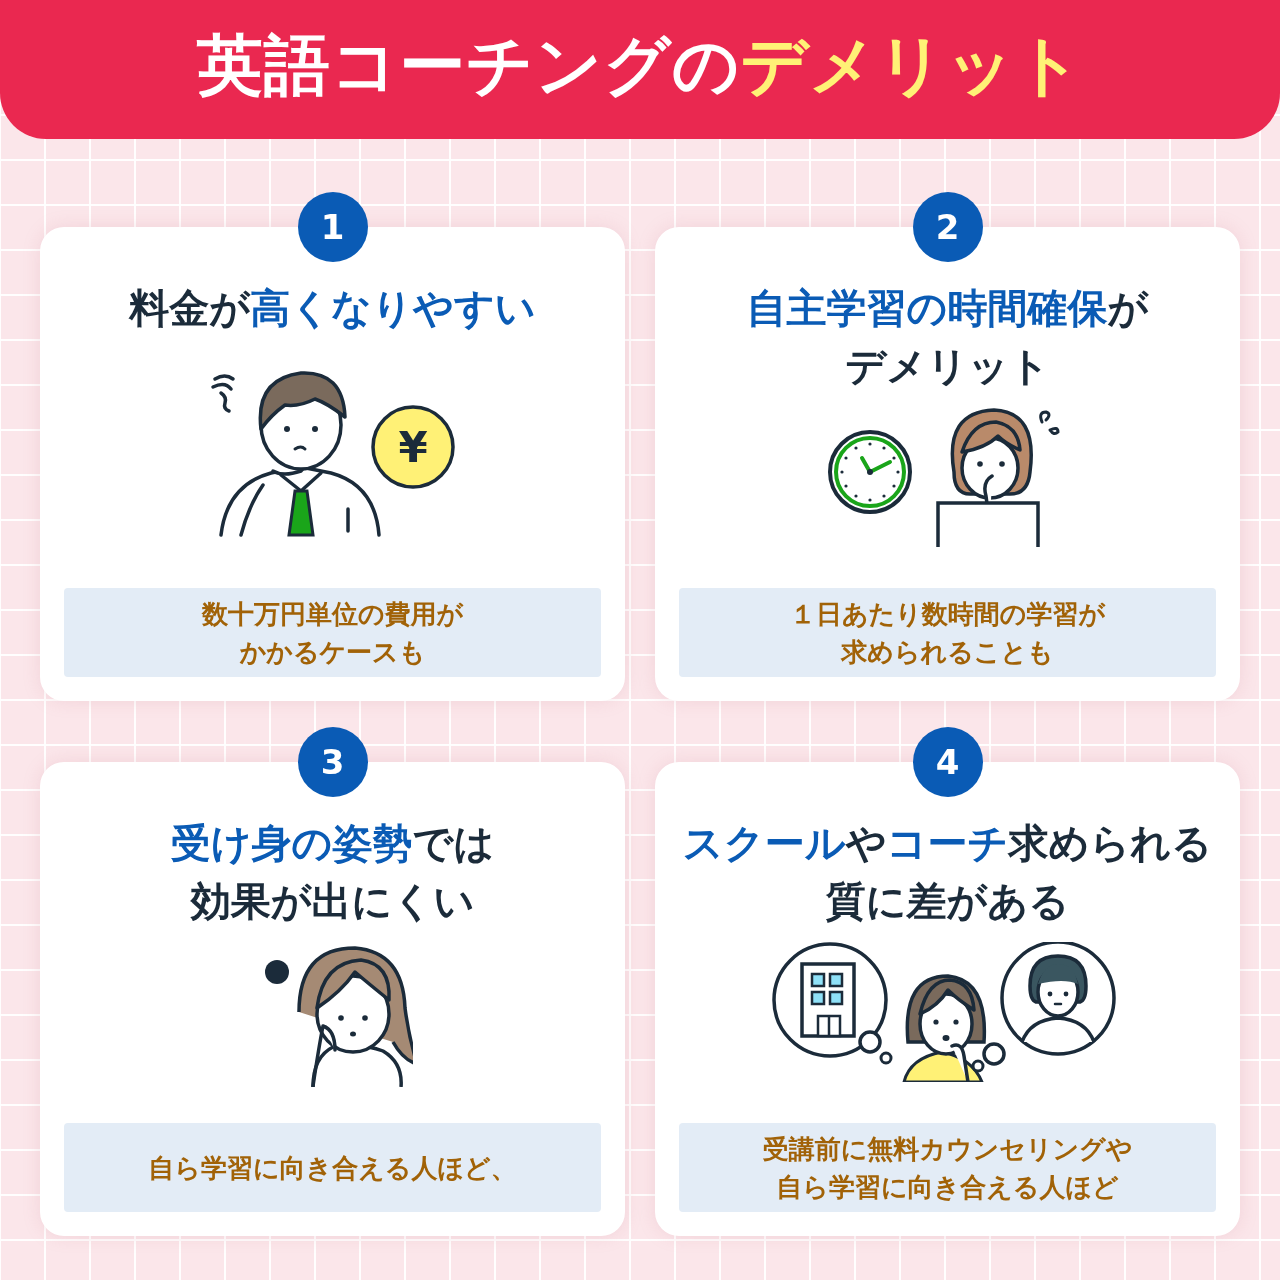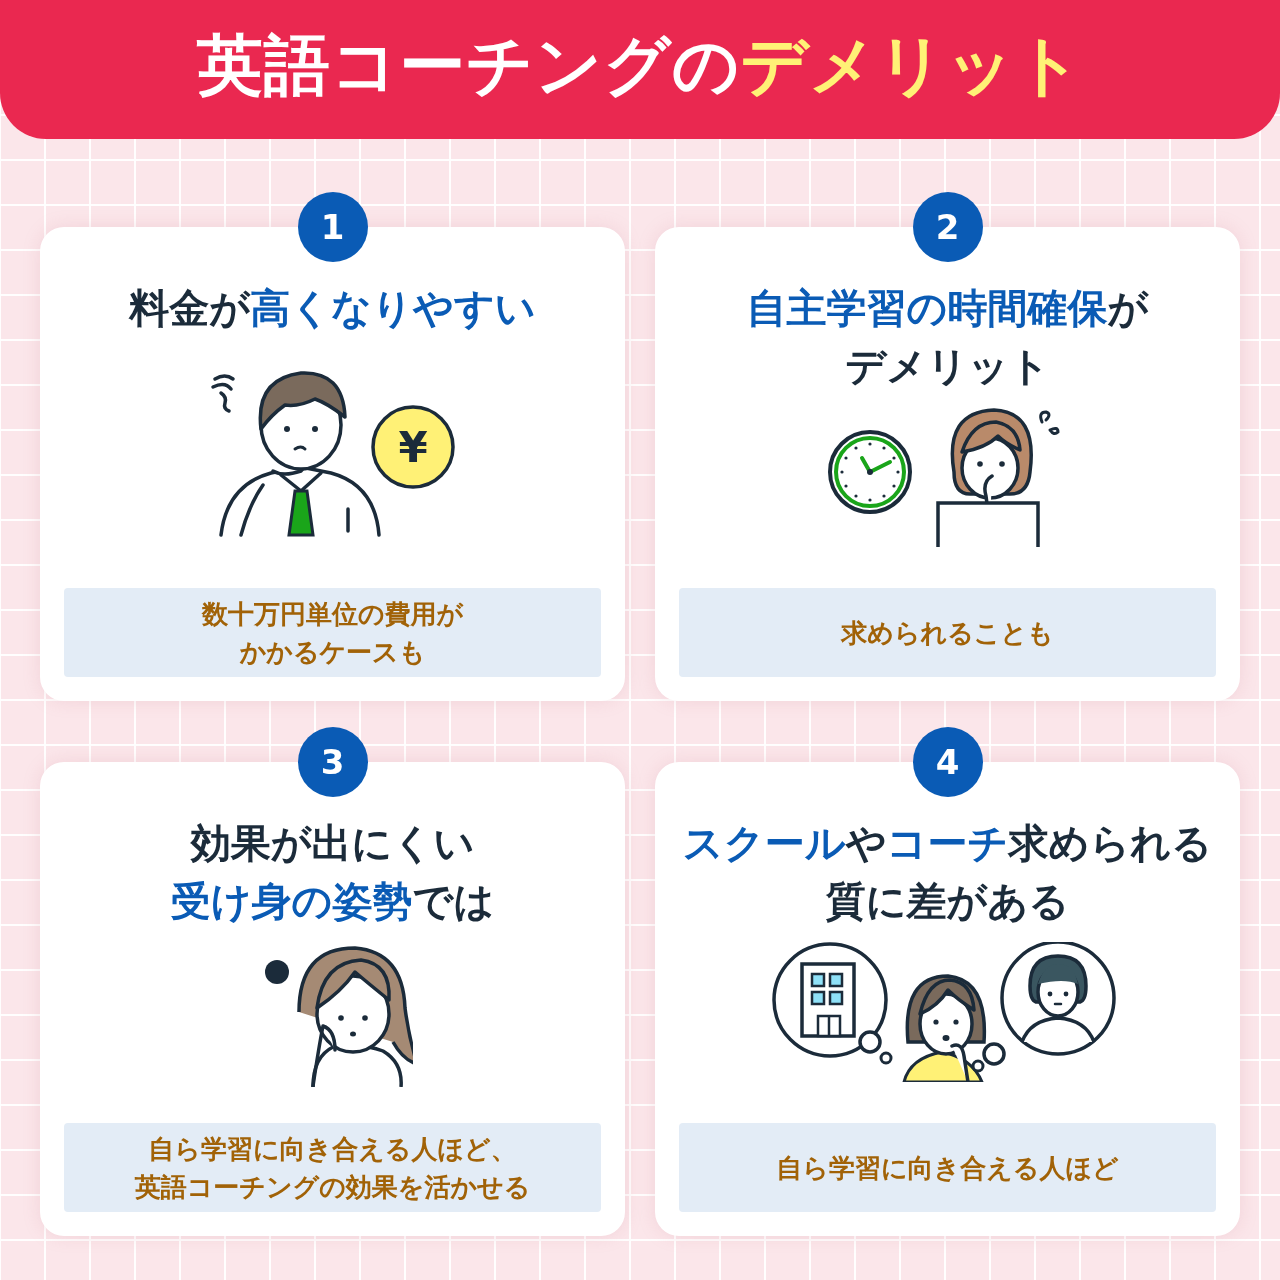--- a/index.html
+++ b/index.html
@@ -140,46 +140,46 @@
       <path d="M134 50 q10 -30 34 -30 q22 4 24 28 q-14 -6 -22 -14 q-12 12 -36 16 z" fill="#b98a6a" stroke="#1b2b3a" stroke-width="3.5" stroke-linejoin="round"></path>
       <circle cx="152" cy="62" r="2.8" fill="#1b2b3a"></circle>
         <circle cx="174" cy="62" r="2.8" fill="#1b2b3a"></circle>
       <path d="M164 74 q-10 6 -6 20 l4 30" fill="#fff" stroke="#1b2b3a" stroke-width="3.5" stroke-linecap="round"></path>
       <path d="M214 20 q-4 -10 4 -10 q6 2 0 8 M222 28 q8 -4 8 2 q-4 4 -8 -2" fill="none" stroke="#1b2b3a" stroke-width="3" stroke-linecap="round"></path>
 
       <path d="M110 145 v-44 h100 v44" fill="#fff" stroke="#1b2b3a" stroke-width="3.5"></path>
     </svg>
   </div>
   <div class="note">
+    <div>１日あたり数時間の学習が</div>
     <div>求められることも</div>
   </div>
 </div>
 
 <div class="card c3">
   <div class="badge">3</div>
   <div class="card-title">
+    <div><span class="blue">受け身の姿勢</span><span>では</span></div>
     <div><span>効果が出にくい</span></div>
-    <div><span class="blue">受け身の姿勢</span><span>では</span></div>
   </div>
   <div class="illus" style="top:180px;">
     <svg width="160" height="145" viewBox="0 0 160 145">
       <circle cx="24" cy="30" r="12" fill="#1b2b3a"></circle>
       <path d="M60 145 q0 -30 20 -40 q30 -4 50 4 q20 12 18 36" fill="#fff" stroke="#1b2b3a" stroke-width="3.5"></path>
       <path d="M46 70 q0 -64 56 -64 q48 4 50 60 q4 30 12 56 q-14 -4 -24 -22" fill="#a58a74" stroke="#1b2b3a" stroke-width="3.5" stroke-linejoin="round"></path>
       <ellipse cx="100" cy="72" rx="36" ry="38" fill="#fff" stroke="#1b2b3a" stroke-width="3.5"></ellipse>
       <path d="M64 66 q6 -46 44 -48 q30 4 28 40 q-20 -16 -34 -28 q-14 20 -38 36 z" fill="#a58a74" stroke="#1b2b3a" stroke-width="3.5" stroke-linejoin="round"></path>
       <circle cx="88" cy="76" r="2.8" fill="#1b2b3a"></circle>
         <circle cx="112" cy="76" r="2.8" fill="#1b2b3a"></circle>
       <ellipse cx="100" cy="92" rx="3" ry="2.5" fill="#1b2b3a"></ellipse>
       <path d="M70 84 q-4 20 -10 60 M70 84 q12 4 12 24" fill="#fff" stroke="#1b2b3a" stroke-width="3.5" stroke-linecap="round"></path>
     </svg>
   </div>
   <div class="note">
     <div>自ら学習に向き合える人ほど、</div>
-    <div>英語コーチングの効果を活かせる</div>
   </div>
 </div>
 
 <div class="card c4">
   <div class="badge">4</div>
   <div class="card-title">
     <div><span class="blue">スクール</span><span>や</span><span class="blue">コーチ</span><span>求められる</span></div>
     <div><span>質に差がある</span></div>
   </div>
   <div class="illus" style="top:180px;">
@@ -211,15 +211,16 @@
       <path d="M254 100 q8 -22 36 -24 q28 2 36 24" fill="#fff" stroke="#1b2b3a" stroke-width="3.5"></path>
       <path d="M262 44 q0 -30 28 -30 q28 0 28 30 q0 14 -6 16 l-44 0 q-6 -2 -6 -16 z" fill="#3a5660" stroke="#1b2b3a" stroke-width="3.5"></path>
       <ellipse cx="290" cy="50" rx="20" ry="24" fill="#fff" stroke="#1b2b3a" stroke-width="3.5"></ellipse>
       <path d="M270 42 q6 -20 20 -20 q16 0 20 20 q-14 -6 -40 0 z" fill="#3a5660"></path>
       <circle cx="282" cy="52" r="2.4" fill="#1b2b3a"></circle>
         <circle cx="298" cy="52" r="2.4" fill="#1b2b3a"></circle>
       <path d="M287 62 h6" stroke="#1b2b3a" stroke-width="2.5" stroke-linecap="round"></path>
     </svg>
   </div>
   <div class="note">
+    <div>受講前に無料カウンセリングや</div>
     <div>自ら学習に向き合える人ほど</div>
   </div>
 </div>
 
 </body></html>

